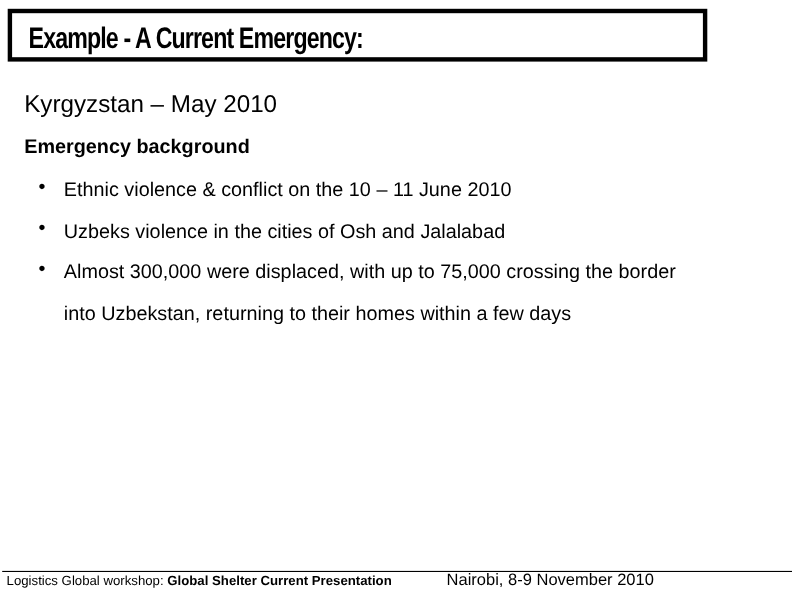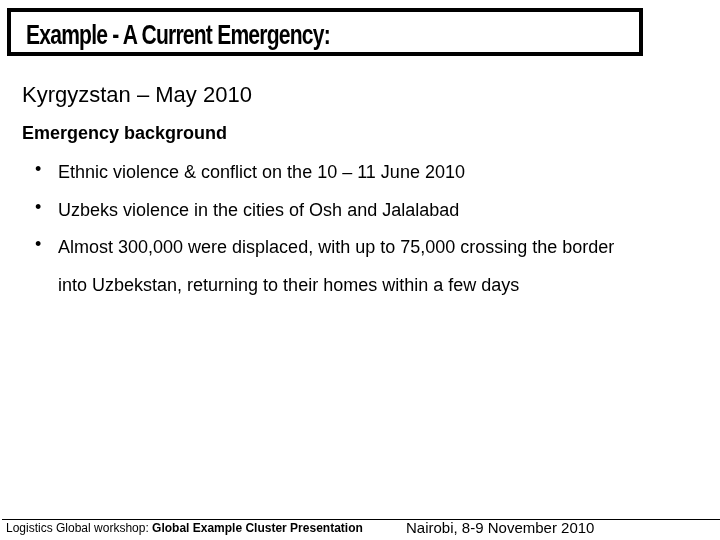--- a/index.html
+++ b/index.html
@@ -160,21 +160,21 @@
   </li>
   <li class="bullet" style="top:228px;">
     <span class="bullet-dot">•</span>
     <span class="bullet-text">Almost 300,000 were displaced, with up to 75,000 crossing the border</span>
     <span class="bullet-text" style="top:41px;">into Uzbekstan, returning to their homes within a few days</span>
   </li>
 </ul>
 
 <div class="footer-line"></div>
 
-<div class="footer-left"><span>Logistics Global workshop: </span><b>Global Example Cluster Presentation</b></div>
+<div class="footer-left"><span>Logistics Global workshop: </span><b>Global Shelter Current Presentation</b></div>
 
 <div class="footer-mid">Nairobi, 8-9 November 2010</div>
 
 <div class="logo">
   <div class="logo-box">IASC</div>
   <div class="logo-text">
     <div>INTER-AGENCY</div>
     <div>STANDING COMMITTEE</div>
   </div>
 </div>

